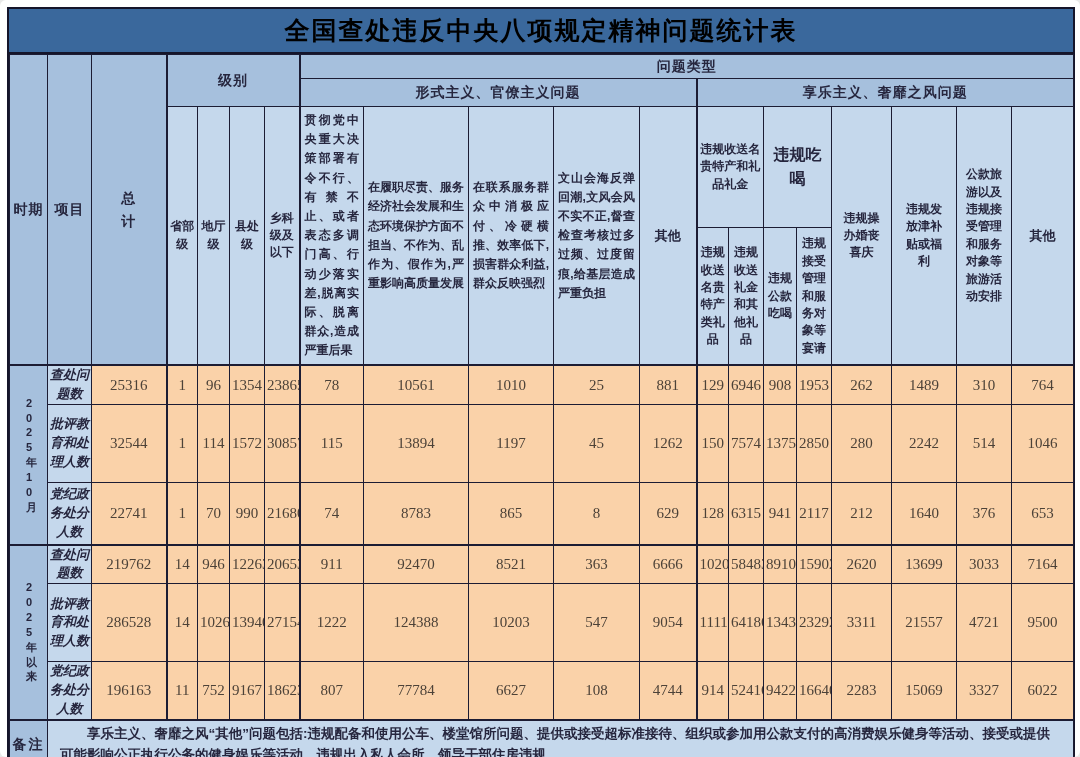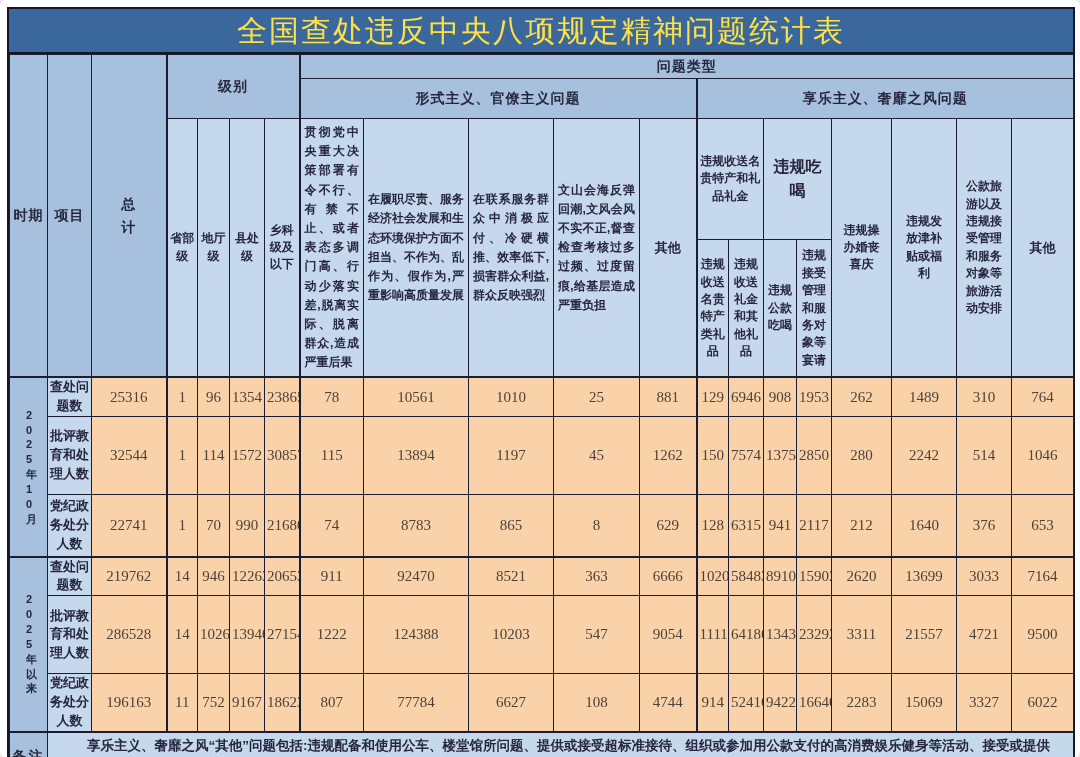--- a/index.html
+++ b/index.html
@@ -1,41 +1,41 @@
 <!DOCTYPE html>
 <html><head>
 <meta charset="utf-8">
 <style>
   html,body{margin:0;padding:0;background:#e9e9e9;}
   .page{width:1080px;height:757px;background:#ffffff;position:relative;overflow:hidden;
         font-family:"Liberation Sans",sans-serif;border-radius:6px;}
   .sheet{position:absolute;left:7px;top:7px;width:1064px;border:2px solid #15152a;background:#fff;}
-  .title-bar{height:43px;line-height:43px;background:#3a689c;color:#fde047;text-align:center;
-             font-size:30px;font-weight:normal;letter-spacing:2px;border-bottom:2px solid #15152a;
+  .title-bar{height:43px;line-height:43px;background:#3a689c;color:#000000;text-align:center;
+             font-size:25px;font-weight:bold;letter-spacing:2px;border-bottom:2px solid #15152a;
              font-family:"Liberation Sans",sans-serif;}
   table{border-collapse:collapse;table-layout:fixed;width:1064px;}
   th,td{border:1px solid #1c1c33;padding:1px 2px;text-align:center;vertical-align:middle;
         color:#26263e;overflow:hidden;}
   th{font-weight:bold;background:#c5d8ec;font-size:12px;line-height:1.5;}
   th.grp{background:#a6c0dd;font-size:14px;letter-spacing:1px;}
   th.side{background:#a6c0dd;font-size:11px;line-height:1.35;word-break:break-all;padding:16px;}
   th.item{background:#c5d8ec;font-size:13px;padding:0;}
-  th.item span{display:inline-block;width:39px;line-height:1.45;}
+  th.item span{display:inline-block;width:39px;line-height:1.45;font-style:italic;}
   th.total span{display:inline-block;width:1.2em;font-size:14px;line-height:1.6;}
   th.vlong{font-size:12px;line-height:1.6;text-align:justify;padding:4px 4px;font-weight:bold;}
   th.vnarrow{font-size:12px;line-height:1.45;padding:2px 0;word-break:break-all;}
   th.vnarrow span{display:inline-block;}
   th.w3 span{width:3em;}
   td.data{background:#fad2a9;font-family:"Liberation Serif",serif;font-size:15px;color:#4c4238;}
   tr.hv th,tr.hv td{border-top-width:2px;}
   .gl{border-left-width:2px !important;margin-top:28px;}
   th.note-label{background:#a6c0dd;font-size:14px;letter-spacing:2px;}
   td.note-body{background:#c5d8ec;text-align:left;font-size:13.5px;line-height:1.55;
                padding:3px 12px;text-indent:2em;color:#26263e;font-weight:bold;}
-  .h22{height:22px}.h28{height:40px}.h112{height:112px}.h125{height:125px}
+  .h22{height:22px}.h28{height:28px}.h112{height:112px}.h125{height:125px}
   .h37{height:37px}.h78{height:78px}.h62{height:62px}.h58{height:58px}.h43{height:43px}
 </style>
 </head>
 <body>
 
 <div class="page">
   <div class="sheet">
 
     <div class="title-bar">全国查处违反中央八项规定精神问题统计表</div>
 

